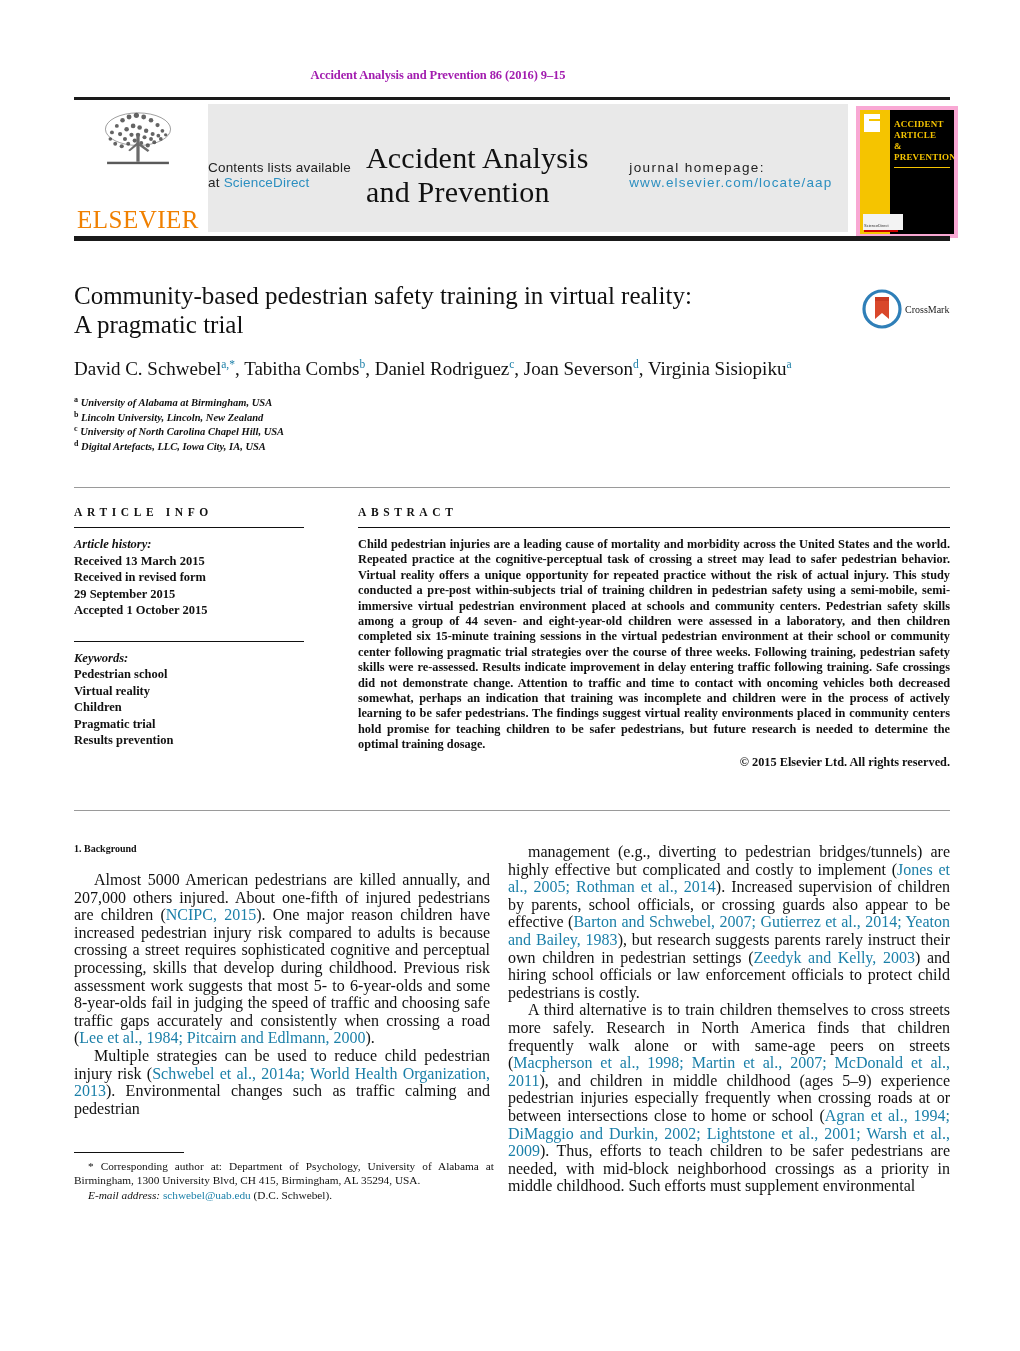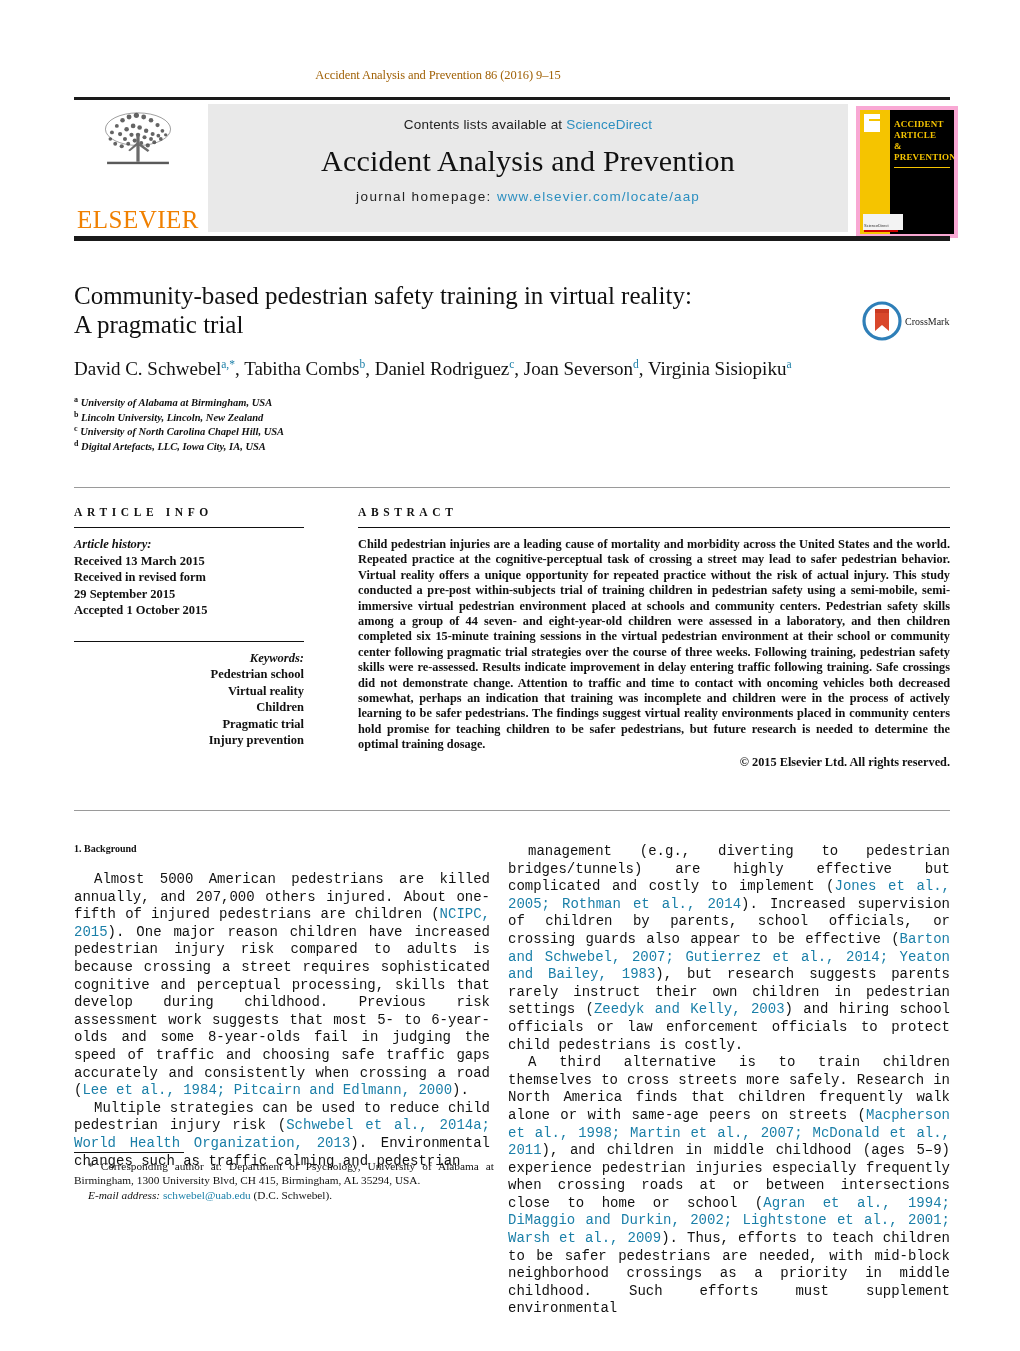--- a/index.html
+++ b/index.html
@@ -23,23 +23,23 @@
     height: 1351px;
   }
 
   
   .running-head {
     position: absolute;
     left: 0; top: 68px;
     width: 876px;
     text-align: center;
     font-family: "Liberation Serif", serif;
-    font-weight: normal;
+    font-weight: bold;
     font-size: 12.5px;
-    color: #a16207;
+    color: #a21caf;
     letter-spacing: -0.1px;
   }
 
   
   .masthead {
     position: absolute;
     left: 74px; top: 97px;
     width: 876px;
     border-top: 3px solid #1a1a1a;
   }
@@ -64,24 +64,24 @@
     font-size: 25px;
     letter-spacing: 0.5px;
     color: #f08000;
     line-height: 1;
     margin-top: 1px;
   }
   .journal-band {
     flex: 1;
     background: #e9e9e9;
     display: flex;
-    flex-direction: column;
+    flex-direction: row;
     justify-content: space-between;
     align-items: center;
-    padding: 13px 0 28px 0;
+    padding: 13px 0 0 0;
     margin-left: 6px;
     margin-right: 8px;
   }
   .contents-line {
     font-family: "Liberation Sans", sans-serif;
     font-size: 13.5px;
     color: #222;
     letter-spacing: 0.2px;
   }
   .contents-line .sd { color: #2c8fc0; }
@@ -196,21 +196,21 @@
   .affiliations sup {
     font-style: normal;
     font-size: 8px;
     vertical-align: super;
     line-height: 0;
   }
 
   
   .crossmark {
     position: absolute;
-    left: 862px; top: 300px;
+    left: 862px; top: 288px;
     width: 96px; height: 42px;
     display: flex;
     align-items: center;
     gap: 3px;
   }
   .crossmark-label {
     font-family: "Liberation Serif", serif;
     font-size: 10px;
     color: #222;
   }
@@ -249,21 +249,21 @@
     line-height: 16.5px;
     color: #111;
   }
   .info-line {
     font-family: "Liberation Serif", serif;
     font-weight: bold;
     font-size: 12.5px;
     line-height: 16.5px;
     color: #111;
   }
-  .kw-block { margin-top: 22px; text-align: right; }
+  .kw-block { margin-top: 22px; }
 
   .abs-col {
     position: absolute;
     left: 358px; top: 506px;
     width: 592px;
   }
   .abs-rule {
     height: 1px;
     background: #111;
     margin: 9px 0 9px 0;
@@ -308,22 +308,22 @@
     width: 442px;
   }
   .sec-title {
     font-family: "Liberation Serif", serif;
     font-weight: bold;
     font-size: 10px;
     color: #111;
     margin: 0 0 17px 0;
   }
   .para {
-    font-family: Liberation Mono, monospace;
-    font-size: 14px;
+    font-family: Liberation Serif, serif;
+    font-size: 16px;
     line-height: 17.6px;
     color: #111;
     text-align: justify;
     text-justify: inter-word;
     margin: 0;
     text-indent: 20px;
   }
   .para + .para { margin-top: 0; }
   .cite { color: #1a7fa8; }
 
@@ -484,21 +484,21 @@
         <div class="info-line">Accepted 1 October 2015</div>
       </div>
     <div class="kw-block">
       <div class="thin-rule"></div>
       <div class="info-label">Keywords:</div>
       <div id="keyword-lines">
           <div class="info-line">Pedestrian school</div>
           <div class="info-line">Virtual reality</div>
           <div class="info-line">Children</div>
           <div class="info-line">Pragmatic trial</div>
-          <div class="info-line">Injury prevention</div>
+          <div class="info-line">Results prevention</div>
         </div>
     </div>
   </div>
 
   <div class="abs-col">
     <div class="col-head">ABSTRACT</div>
     <div class="abs-rule"></div>
     <p class="abs-text">Child pedestrian injuries are a leading cause of mortality and morbidity across the United States and the world. Repeated practice at the cognitive-perceptual task of crossing a street may lead to safer pedestrian behavior. Virtual reality offers a unique opportunity for repeated practice without the risk of actual injury. This study conducted a pre-post within-subjects trial of training children in pedestrian safety using a semi-mobile, semi-immersive virtual pedestrian environment placed at schools and community centers. Pedestrian safety skills among a group of 44 seven- and eight-year-old children were assessed in a laboratory, and then children completed six 15-minute training sessions in the virtual pedestrian environment at their school or community center following pragmatic trial strategies over the course of three weeks. Following training, pedestrian safety skills were re-assessed. Results indicate improvement in delay entering traffic following training. Safe crossings did not demonstrate change. Attention to traffic and time to contact with oncoming vehicles both decreased somewhat, perhaps an indication that training was incomplete and children were in the process of actively learning to be safer pedestrians. The findings suggest virtual reality environments placed in community centers hold promise for teaching children to be safer pedestrians, but future research is needed to determine the optimal training dosage.</p>
     <div class="abs-copy">© 2015 Elsevier Ltd. All rights reserved.</div>
   </div>

